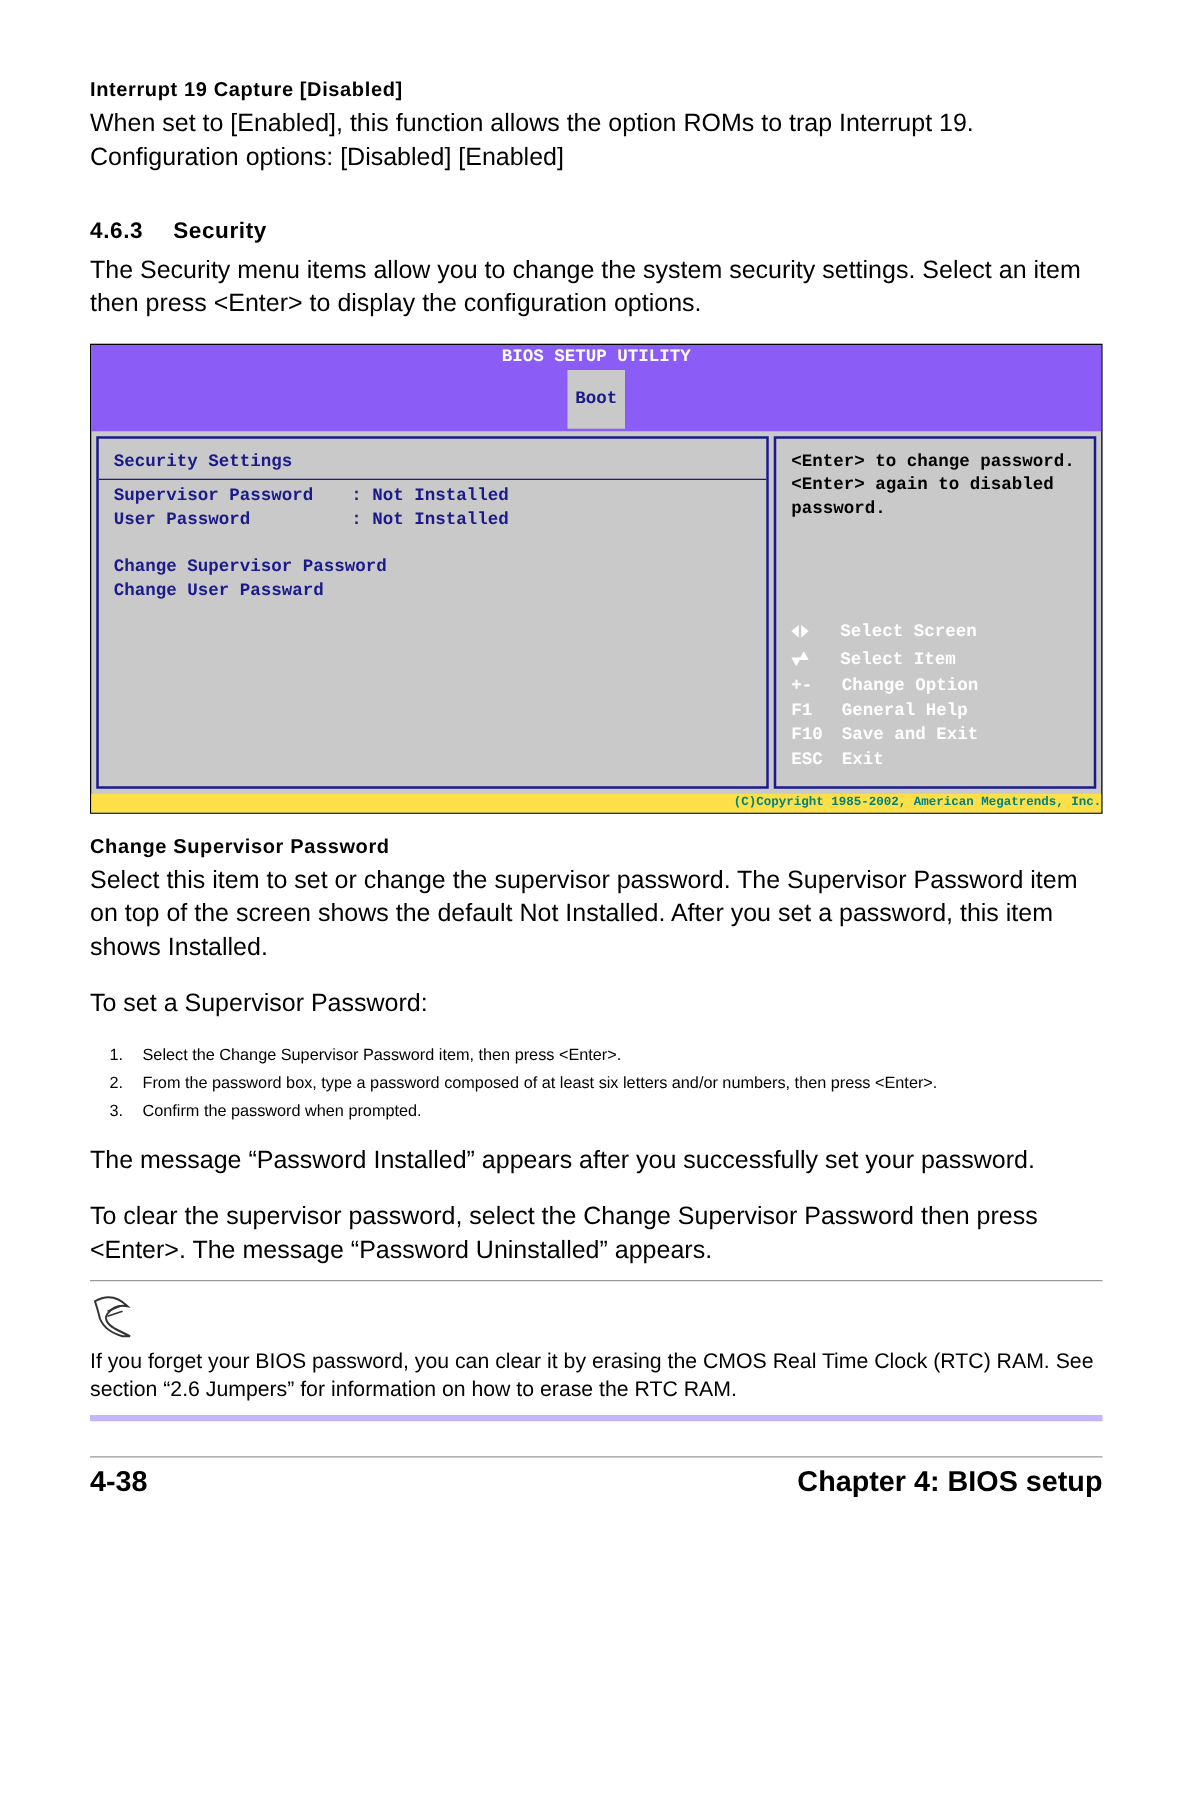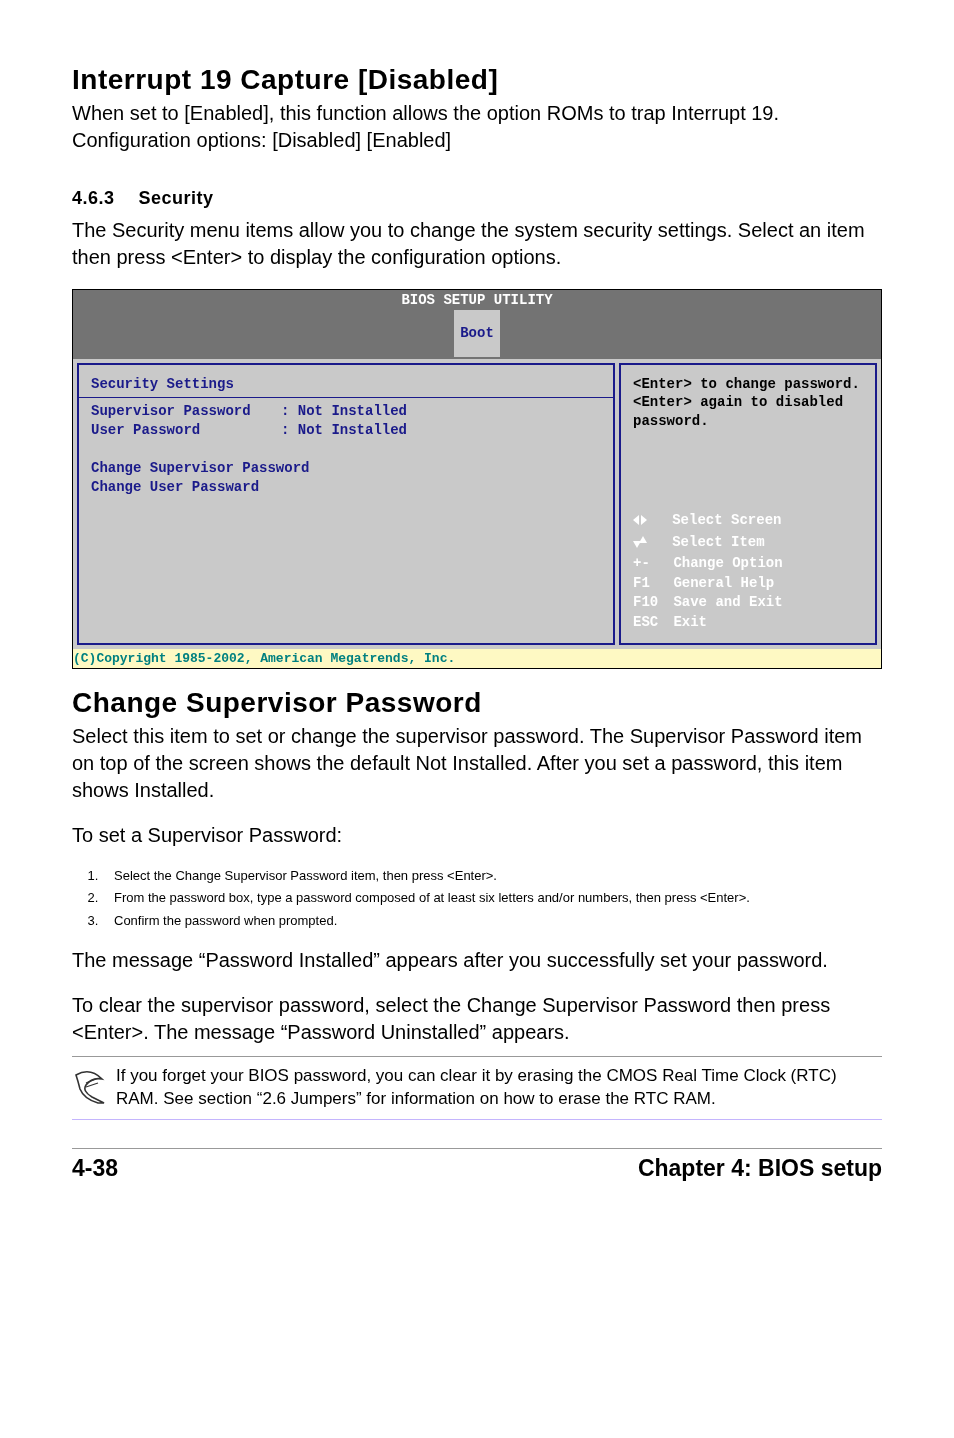--- a/index.html
+++ b/index.html
@@ -10,21 +10,21 @@
     color: #000;
     width: 954px;
     box-sizing: border-box;
   }
   .page {
     padding: 64px 72px 32px 72px;
     box-sizing: border-box;
   }
   h2.section-sub {
     font-family: "Trebuchet MS", Verdana, sans-serif;
-    font-size: 28px;
+    font-size: 16px;
     font-weight: bold;
     margin: 0 0 4px 0;
     letter-spacing: 0.5px;
   }
   p.body {
     font-size: 20px;
     line-height: 1.35;
     margin: 0 0 18px 0;
   }
   h2.section-num {
@@ -42,21 +42,21 @@
     margin: 14px 0 18px 0;
     border: 1px solid #000;
     font-family: "Courier New", monospace;
     font-size: 14px;
     font-weight: bold;
     background: #c9c9c9;
     width: 100%;
     box-sizing: border-box;
   }
   .bios-top {
-    background: #737373;
+    background: #8b5cf6;
     color: #fff;
     text-align: center;
     padding: 2px 0;
     line-height: 1.2;
   }
   .bios-top .tab {
     display: inline-block;
     background: #c9c9c9;
     color: #1a1a8a;
     padding: 15px 6px;
@@ -96,43 +96,44 @@
   .bios-keys {
     color: #fff;
     white-space: pre;
     line-height: 1.4;
   }
   .bios-keys .arrow {
     display: inline-block;
     vertical-align: -2px;
   }
   .bios-bottom {
-    background: #fef9c3;
+    background: #fde047;
     color: #008080;
-    text-align: left;
+    text-align: right;
     padding: 2px 0;
-    font-size: 13px;
+    font-size: 10px;
   }
   ol.steps {
     font-size: 13px;
     line-height: 1.45;
     margin: 0 0 16px 0;
     padding-left: 30px;
   }
   ol.steps li {
     padding-left: 12px;
     margin-bottom: 4px;
   }
   .note-block {
     margin: 10px 0;
     border-top: 1px solid #999;
-    border-bottom: 1px solid #c4b5fd;
+    border-bottom: 5px solid #c4b5fd;
     padding: 8px 0 8px 0;
     display: flex;
-    align-items: flex-end;
+    align-items: flex-start;
+    flex-direction: column;
   }
   .note-icon {
     width: 44px;
     flex: none;
     padding-top: 2px;
   }
   .note-text {
     flex: 1;
     font-size: 17px;
     line-height: 1.35;

